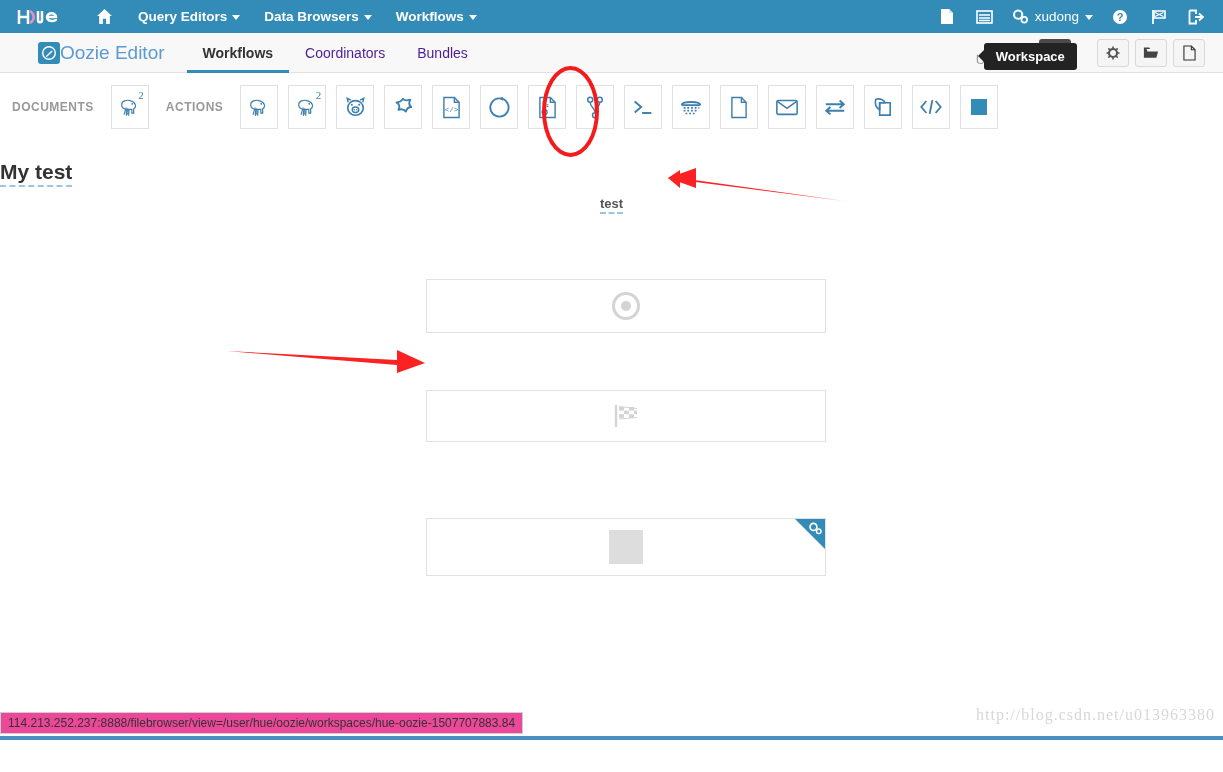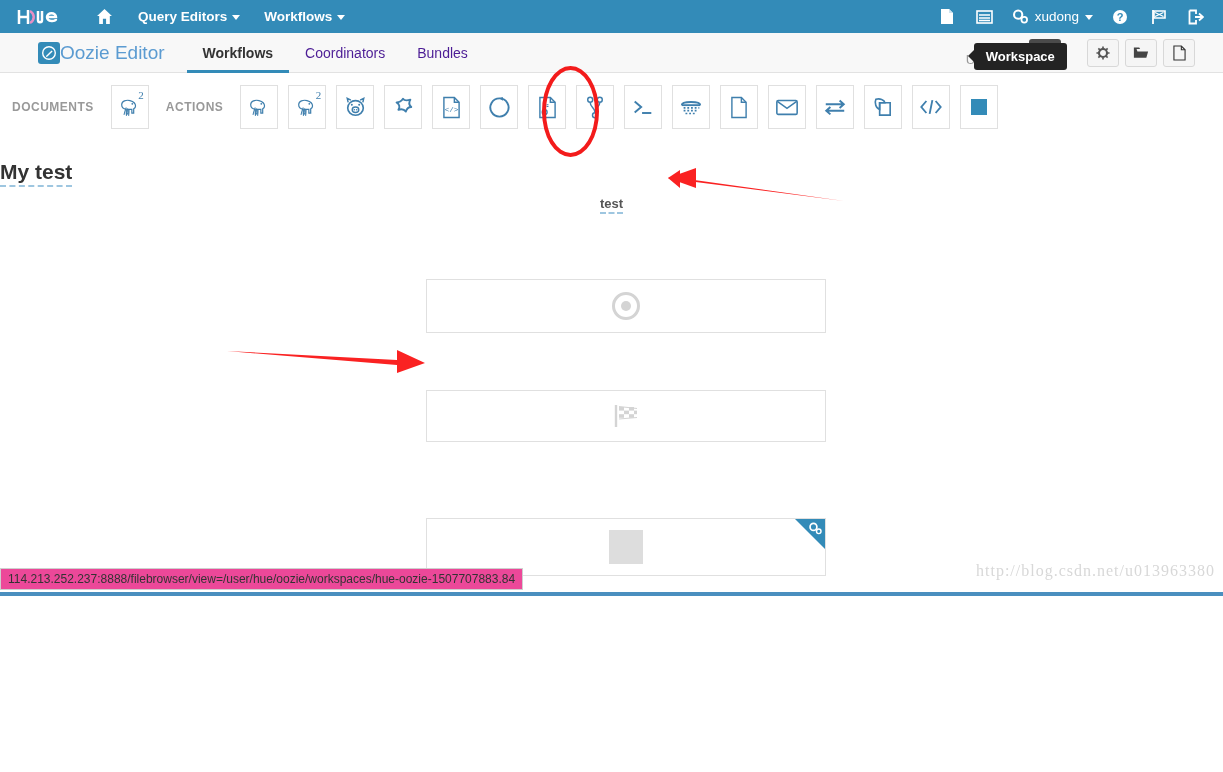--- a/index.html
+++ b/index.html
@@ -2,21 +2,21 @@
 <html><head>
 <meta charset="utf-8">
 <style>
   * { box-sizing: border-box; margin: 0; padding: 0; }
   html, body {
     width: 1223px; height: 772px;
     font-family: "Liberation Sans", sans-serif;
     background: #ffffff;
     overflow: hidden;
   }
-  #app { position: relative; width: 1223px; height: 596px; }
+  #app { position: relative; width: 1223px; height: 740px; }
 
   
   .navbar {
     position: absolute; top: 0; left: 0;
     width: 1223px; height: 33px;
     background: #338bb8;
     display: flex; align-items: center;
   }
   .hue-logo {
     width: 82px; height: 33px;
@@ -83,21 +83,21 @@
     height: 40px; padding: 0 16px;
     display: flex; align-items: center;
     font-size: 14px; color: #4c1d95;
   }
   .tab.active {
     color: #333333; font-weight: bold;
     box-shadow: inset 0 -3px 0 #338bb8;
   }
   .sub-right {
     margin-left: auto; display: flex; align-items: flex-end;
-    gap: 6px; padding-right: 28px; position: relative;
+    gap: 6px; padding-right: 18px; position: relative;
   }
   .unsaved-lbl { color: #999999; font-size: 13.5px; margin-right: 4px; }
   .btn-dark {
     width: 32px; height: 28px; border-radius: 3px;
     background: #4a4a4a; color: #ffffff;
     display: flex; align-items: center; justify-content: center;
   }
   .btn-light {
     width: 32px; height: 28px; border-radius: 3px;
     background: #f5f5f5; border: 1px solid #d8d8d8;
@@ -240,20 +240,24 @@
         <path d="M31 10 L40 10 C40 5 31 5 31 10 C31 15 40 15 40 12" stroke="#fff" stroke-width="2.5" fill="none"></path>
       </svg>
     </div>
     <div class="nav-home">
       <svg width="17" height="17" viewBox="0 0 16 16">
         <path d="M8 1 L15 7.5 L13 7.5 L13 15 L9.5 15 L9.5 10 L6.5 10 L6.5 15 L3 15 L3 7.5 L1 7.5 Z" fill="#fff"></path>
       </svg>
     </div>
     <div class="nav-item">
       <span>Query Editors</span>
+      <i class="caret-d"></i>
+    </div>
+    <div class="nav-item">
+      <span>Data Browsers</span>
       <i class="caret-d"></i>
     </div>
     <div class="nav-item">
       <span>Workflows</span>
       <i class="caret-d"></i>
     </div>
 
     <div class="nav-right">
       <div class="nav-ricon">
         <svg width="14" height="17" viewBox="0 0 14 17">

